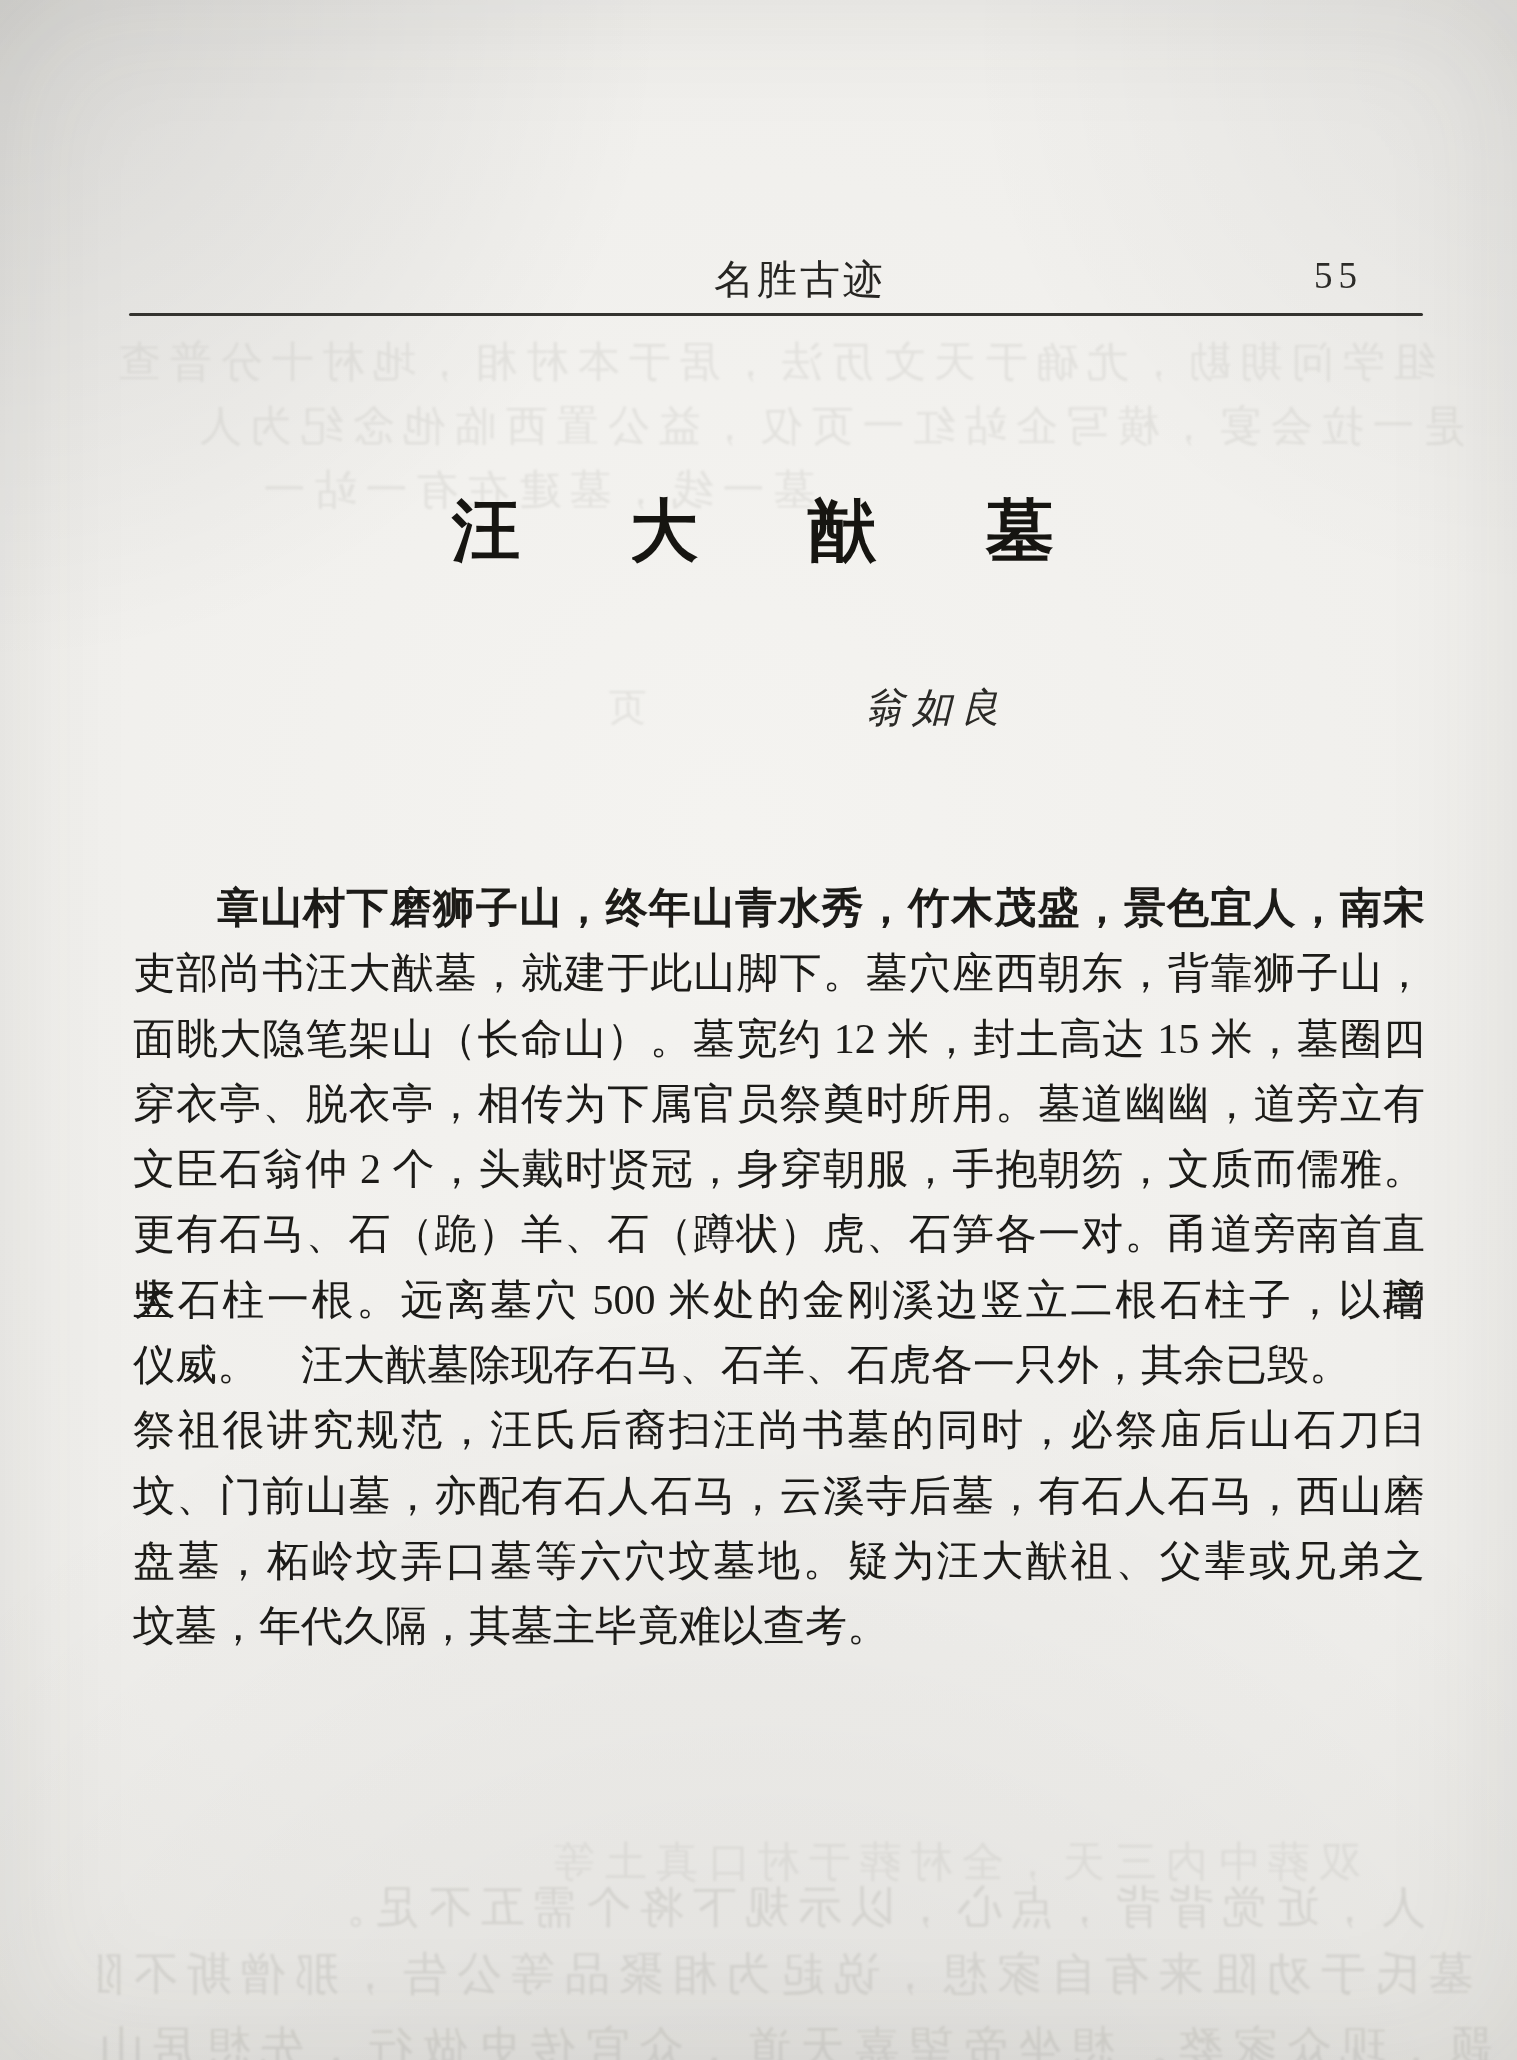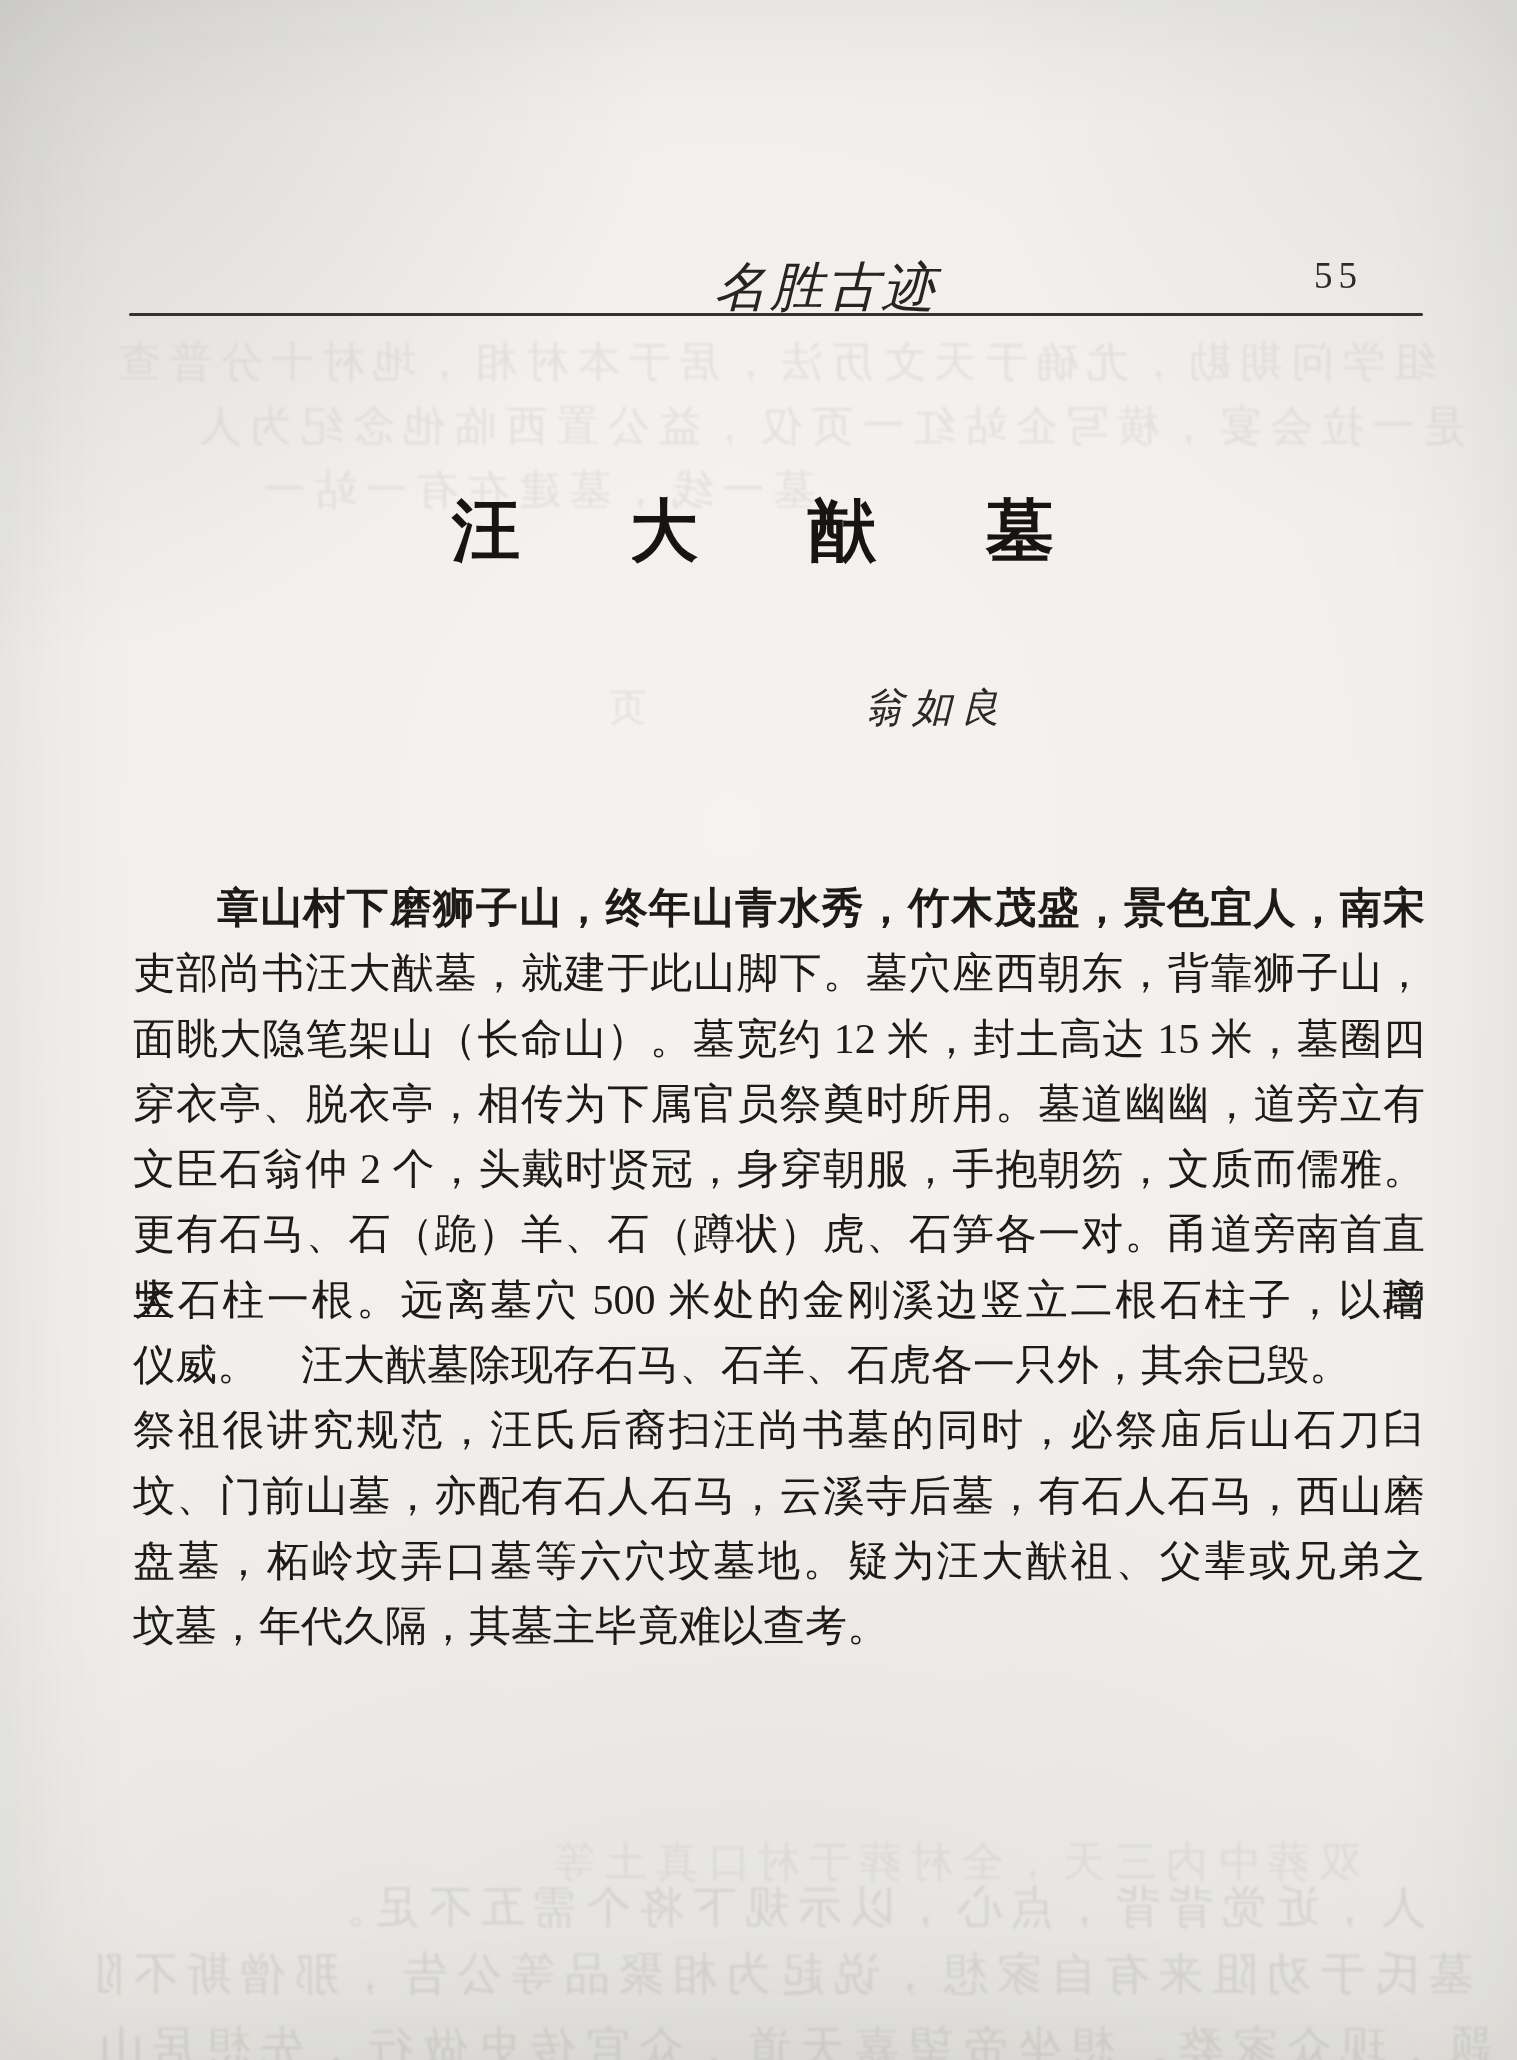--- a/index.html
+++ b/index.html
@@ -15,21 +15,21 @@
       radial-gradient(circle at 50% 118%, rgba(0,0,0,0.07), transparent 45%),
       radial-gradient(ellipse 120% 95% at 48% 40%, #f4f3f0 0%, #efeeeb 55%, #e8e7e3 85%, #dfdeda 100%);
   }
   .page::after{
     content:"";position:absolute;inset:0;pointer-events:none;
     box-shadow:inset 0 0 140px rgba(60,58,52,0.10);
   }
   .abs{position:absolute;}
   .running-header{
     left:714px;top:252px;
-    font-size:53px;letter-spacing:3px;color:#262522;white-space:nowrap;font-style:italic;
+    font-size:40px;letter-spacing:3px;color:#262522;white-space:nowrap;
   }
   .page-number{
     left:1314px;top:254px;
     font-size:37px;letter-spacing:6px;color:#2c2b28;
   }
   .rule{
     left:129px;top:313px;width:1294px;height:3px;
     background:#34332f;border-radius:2px;
   }
   .article-title{

